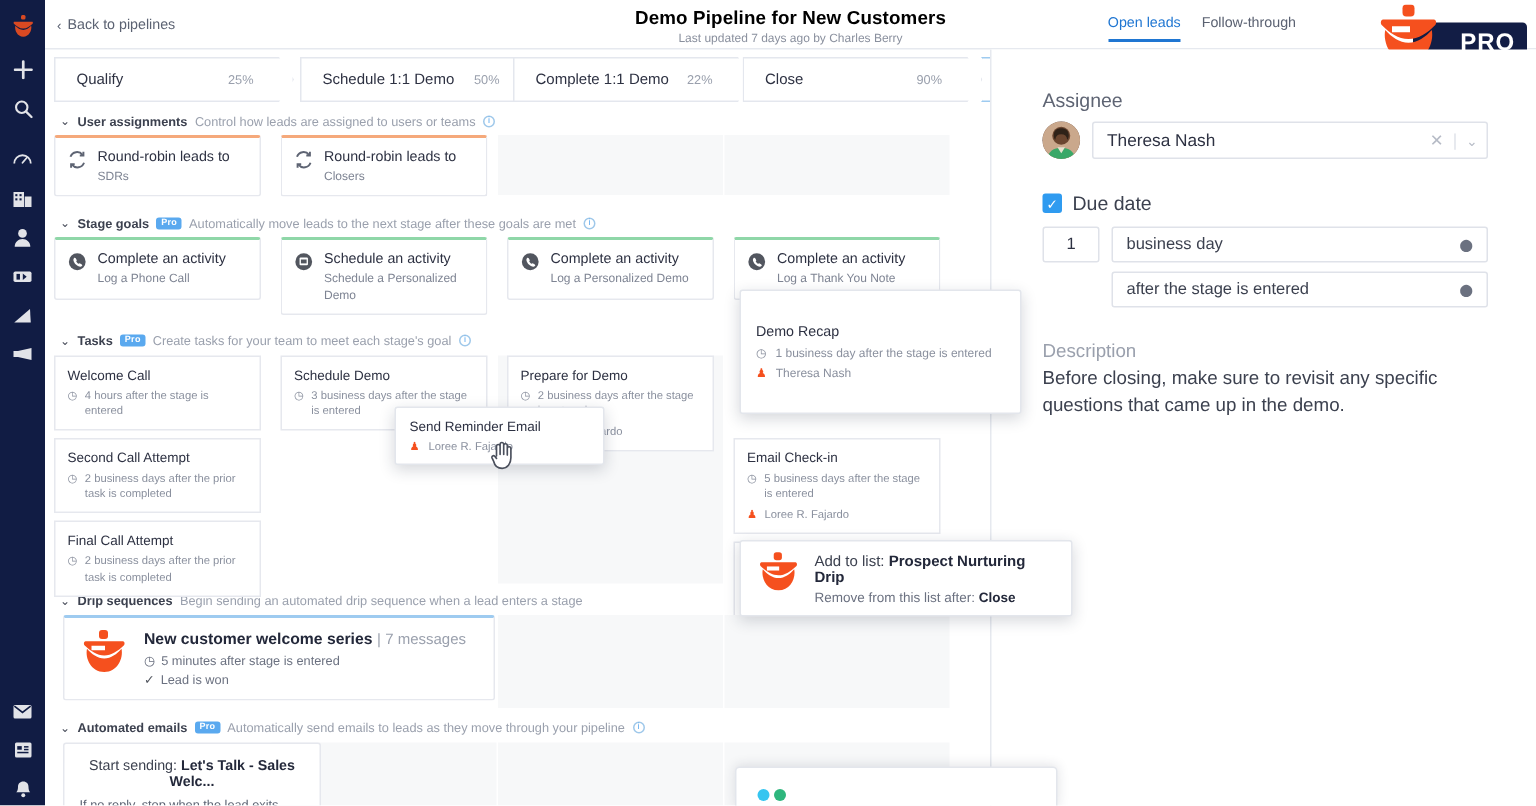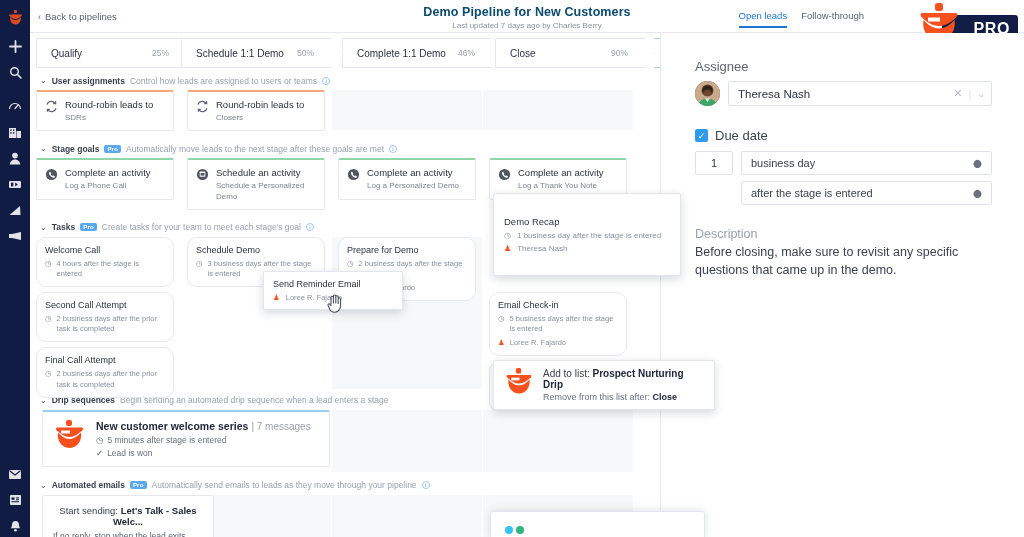--- a/index.html
+++ b/index.html
@@ -34,21 +34,21 @@
     position:absolute; left:30px; top:0; right:0; height:33px;
     background:#fff; border-bottom:1px solid #e6e9ef;
   }
   .back-link {
     position:absolute; left:8px; top:11px;
     font-size:9.5px; color:#5b6272; display:flex; align-items:center; gap:4px;
     cursor:pointer;
   }
   .back-chev { font-size:9px; color:#5b6272; }
   .title-wrap { position:absolute; left:0; right:0; top:5px; text-align:center; }
-  .ptitle { font-size:12.5px; font-weight:bold; color:#0c4a6e; letter-spacing:.1px; }
+  .ptitle { font-size:12.5px; font-weight:bold; color:#000000; letter-spacing:.1px; }
   .psub { font-size:8px; color:#8a909e; margin-top:2px; }
   .tabs { position:absolute; right:160px; top:10px; display:flex; gap:14px; }
   .tab { font-size:9.5px; color:#5b6272; padding-bottom:5px; cursor:pointer; }
   .tab.active { color:#1f76d2; border-bottom:2px solid #1f76d2; font-weight:normal; }
 
   
   .pro-badge {
     position:absolute; right:6px; top:3px; width:110px; height:46px;
   }
   .pro-rect {
@@ -102,21 +102,21 @@
     background:#fff; border:1px solid #e6e8ee; border-radius:2px;
     margin-bottom:6px; padding:7px 8px; position:relative;
   }
   .card.top-orange { border-top:2px solid #f5a97b; }
   .card.top-green  { border-top:2px solid #8fd7a8; }
   .card-row { display:flex; align-items:flex-start; gap:7px; }
   .card-ico { flex:0 0 auto; margin-top:1px; }
   .card-t { font-size:9.5px; color:#2d3142; line-height:1.25; }
   .card-s { font-size:8px; color:#7e8493; margin-top:2px; line-height:1.3; }
 
-  .task-card { background:#fff; border:1px solid #e6e8ee; border-radius:10px; margin-bottom:5px; padding:7px 8px; }
+  .task-card { background:#fff; border:1px solid #e6e8ee; border-radius:0; margin-bottom:5px; padding:7px 8px; }
   .task-t { font-size:9px; color:#2d3142; font-weight:normal; }
   .task-meta { display:flex; gap:5px; margin-top:4px; font-size:7.5px; color:#8a909e; line-height:1.35; align-items:flex-start; }
   .task-meta .gl { flex:0 0 auto; margin-top:0px; }
 
   
   .floater {
     position:absolute; background:#fff; border:1px solid #e3e6ec; border-radius:2px;
     box-shadow:0 3px 10px rgba(30,40,60,.18); z-index:40; padding:22px 10px;
   }
   .fl-title { font-size:9.5px; color:#2d3142; }
@@ -302,27 +302,27 @@
       </svg>
     </div>
   </div>
 </div>
 
 <div class="stage-row">
   <div class="stage-chip" style="left:6px;width:160px;align-items:center;">
     <span>Qualify</span>
     <span class="pct">25%</span>
   </div>
-  <div class="stage-chip" style="left:151px;width:160px;">
+  <div class="stage-chip" style="left:170px;width:160px;">
     <span>Schedule 1:1 Demo</span>
     <span class="pct">50%</span>
   </div>
   <div class="stage-chip" style="left:312px;width:160px;">
     <span>Complete 1:1 Demo</span>
-    <span class="pct">46%</span>
+    <span class="pct">22%</span>
   </div>
   <div class="stage-chip" style="left:465px;width:160px;">
     <span>Close</span>
     <span class="pct">90%</span>
   </div>
   <div class="add-stage">+ Add new stage</div>
 </div>
 
 <div class="board">
 

